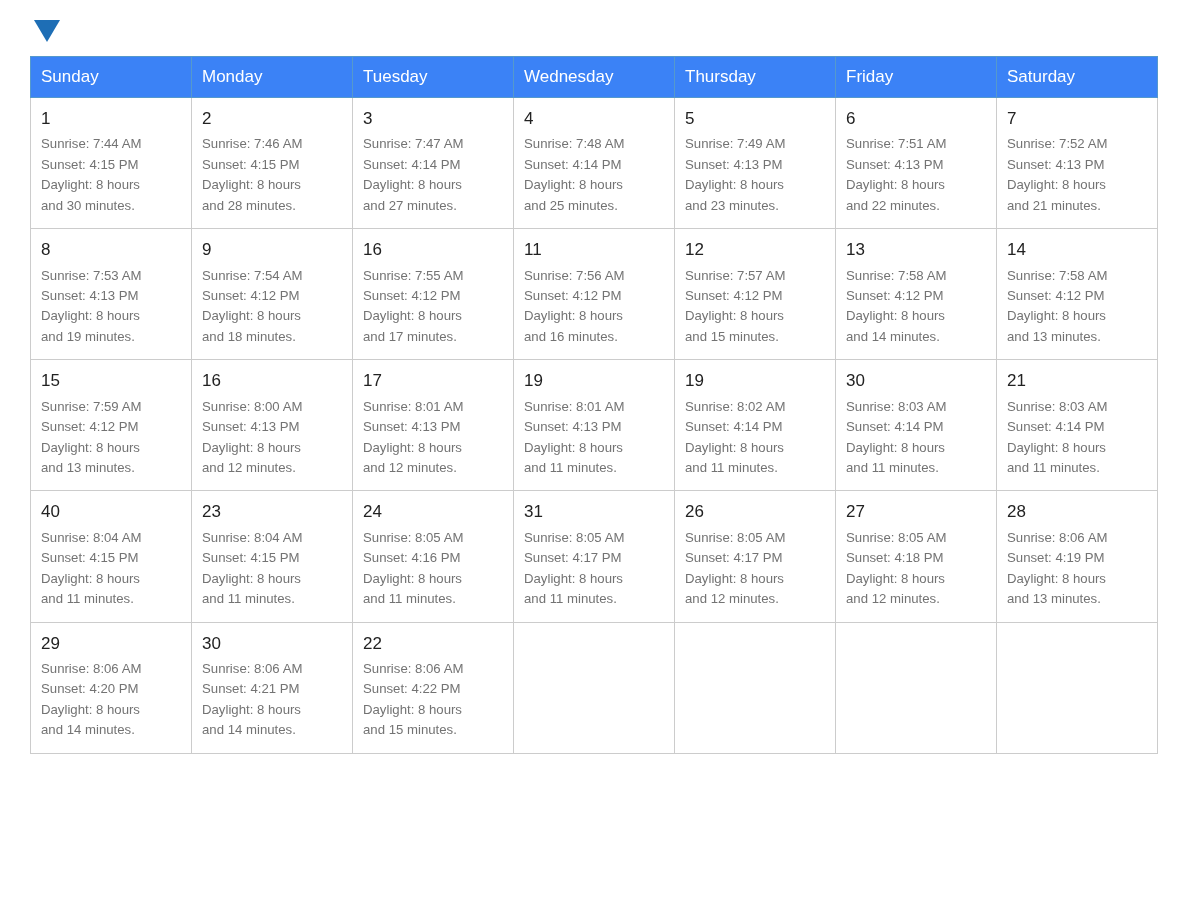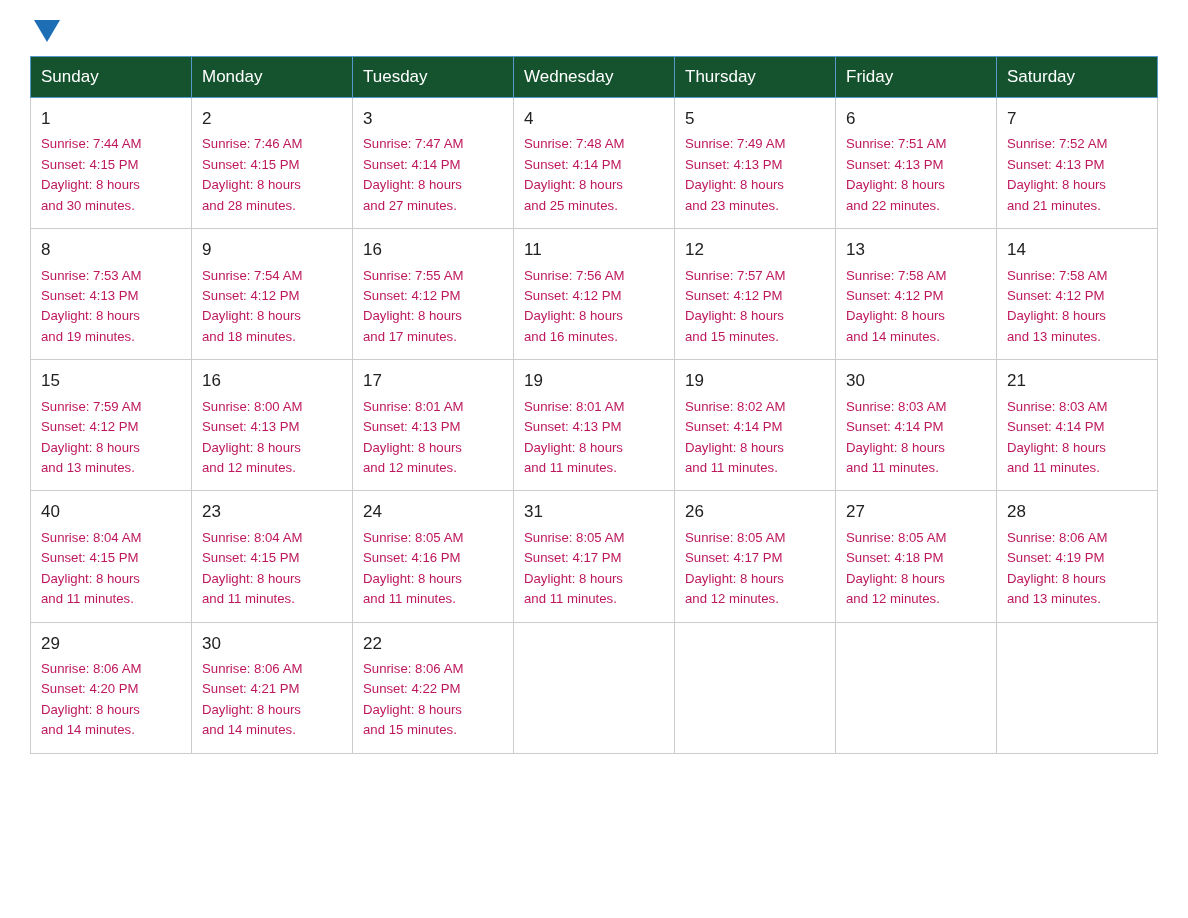--- a/index.html
+++ b/index.html
@@ -38,21 +38,21 @@
       font-size: 22px;
       color: #555;
       margin-top: 4px;
     }
     .calendar {
       width: 100%;
       border-collapse: collapse;
       border: 1px solid #aaa;
     }
     .calendar th {
-      background-color: #14532d;
+      background-color: #3b82f6;
       color: #fff;
       font-size: 17px;
       font-weight: normal;
       padding: 10px 10px;
       text-align: left;
       border: 1px solid #5599cc;
     }
     .calendar td {
       vertical-align: top;
       padding: 8px 10px 12px 10px;
@@ -64,21 +64,21 @@
       background: #fff;
     }
     .day-number {
       font-size: 17px;
       font-weight: normal;
       color: #222;
       margin-bottom: 2px;
       display: block;
     }
     .day-info {
-      color: #be185d;
+      color: #737373;
       font-size: 13.2px;
       line-height: 1.55;
     }
     .empty-cell {
       background: #fff;
     }
     .logo-line2 {
       color: #1e6eb5;
       font-size: 22px;
       font-weight: bold;

